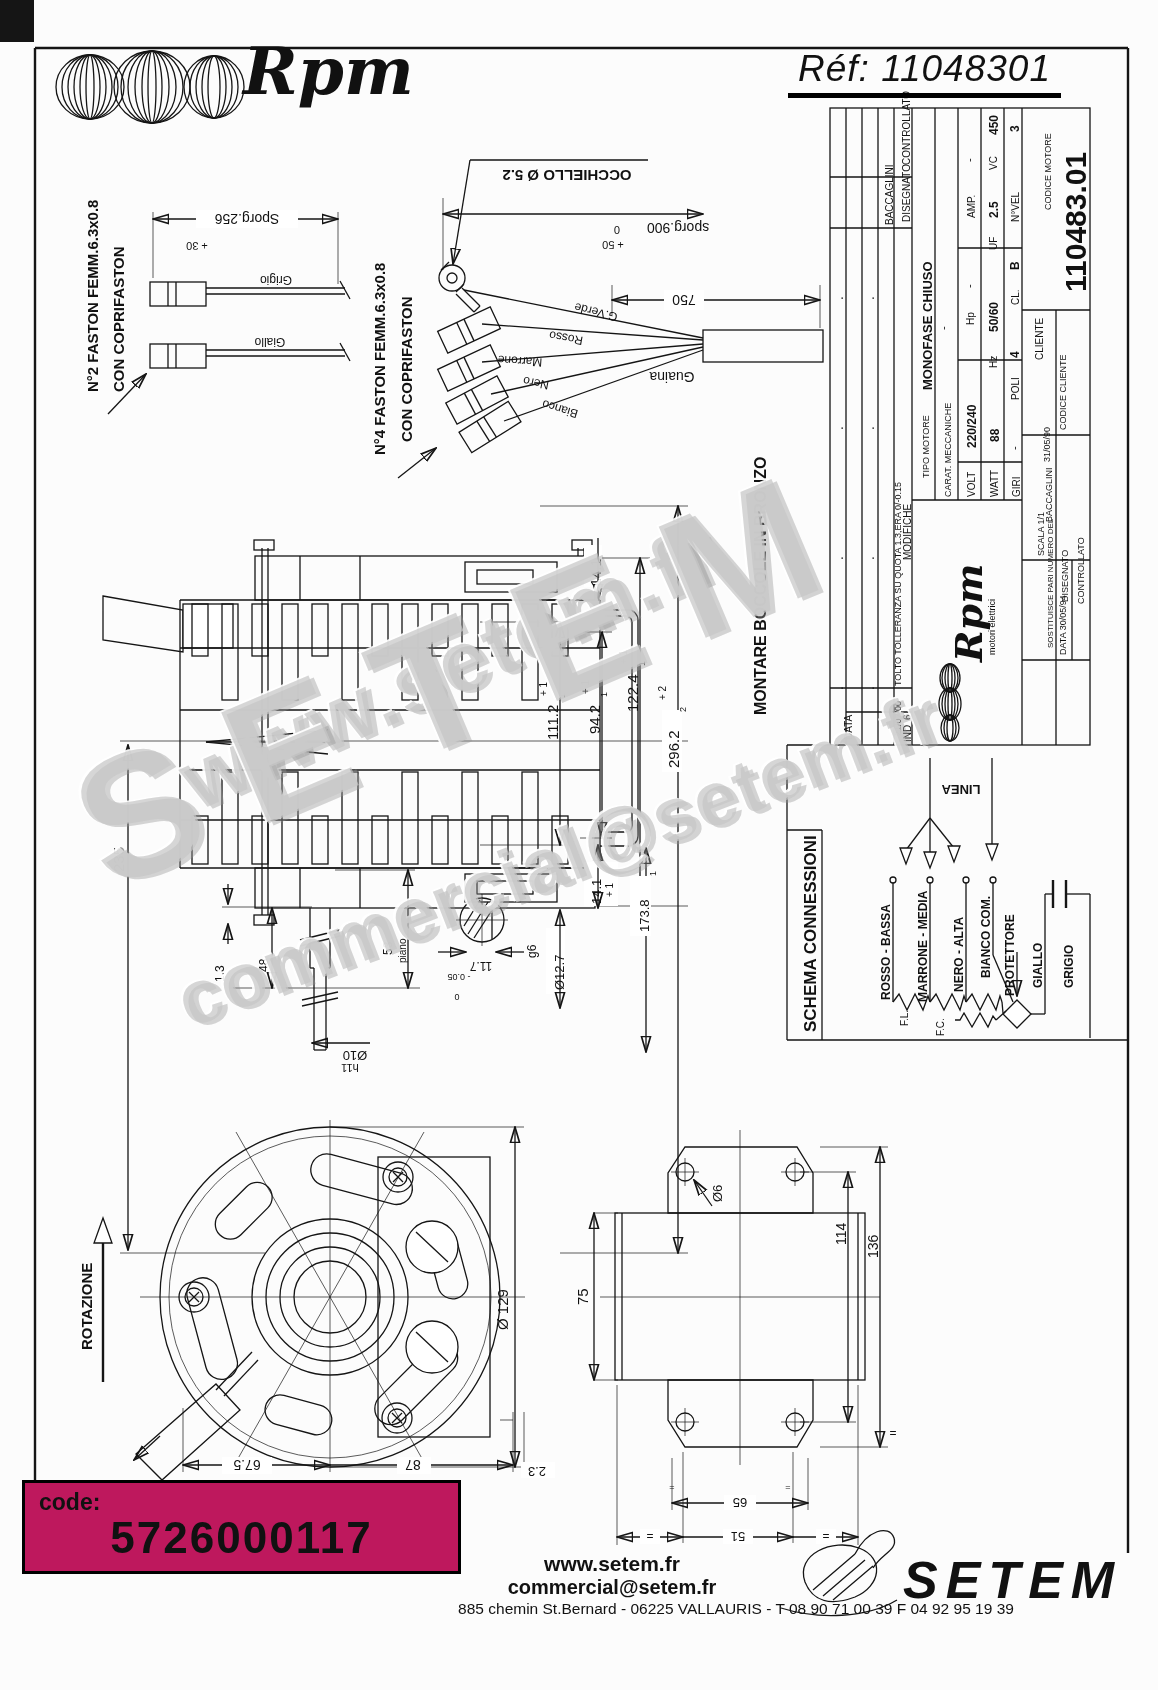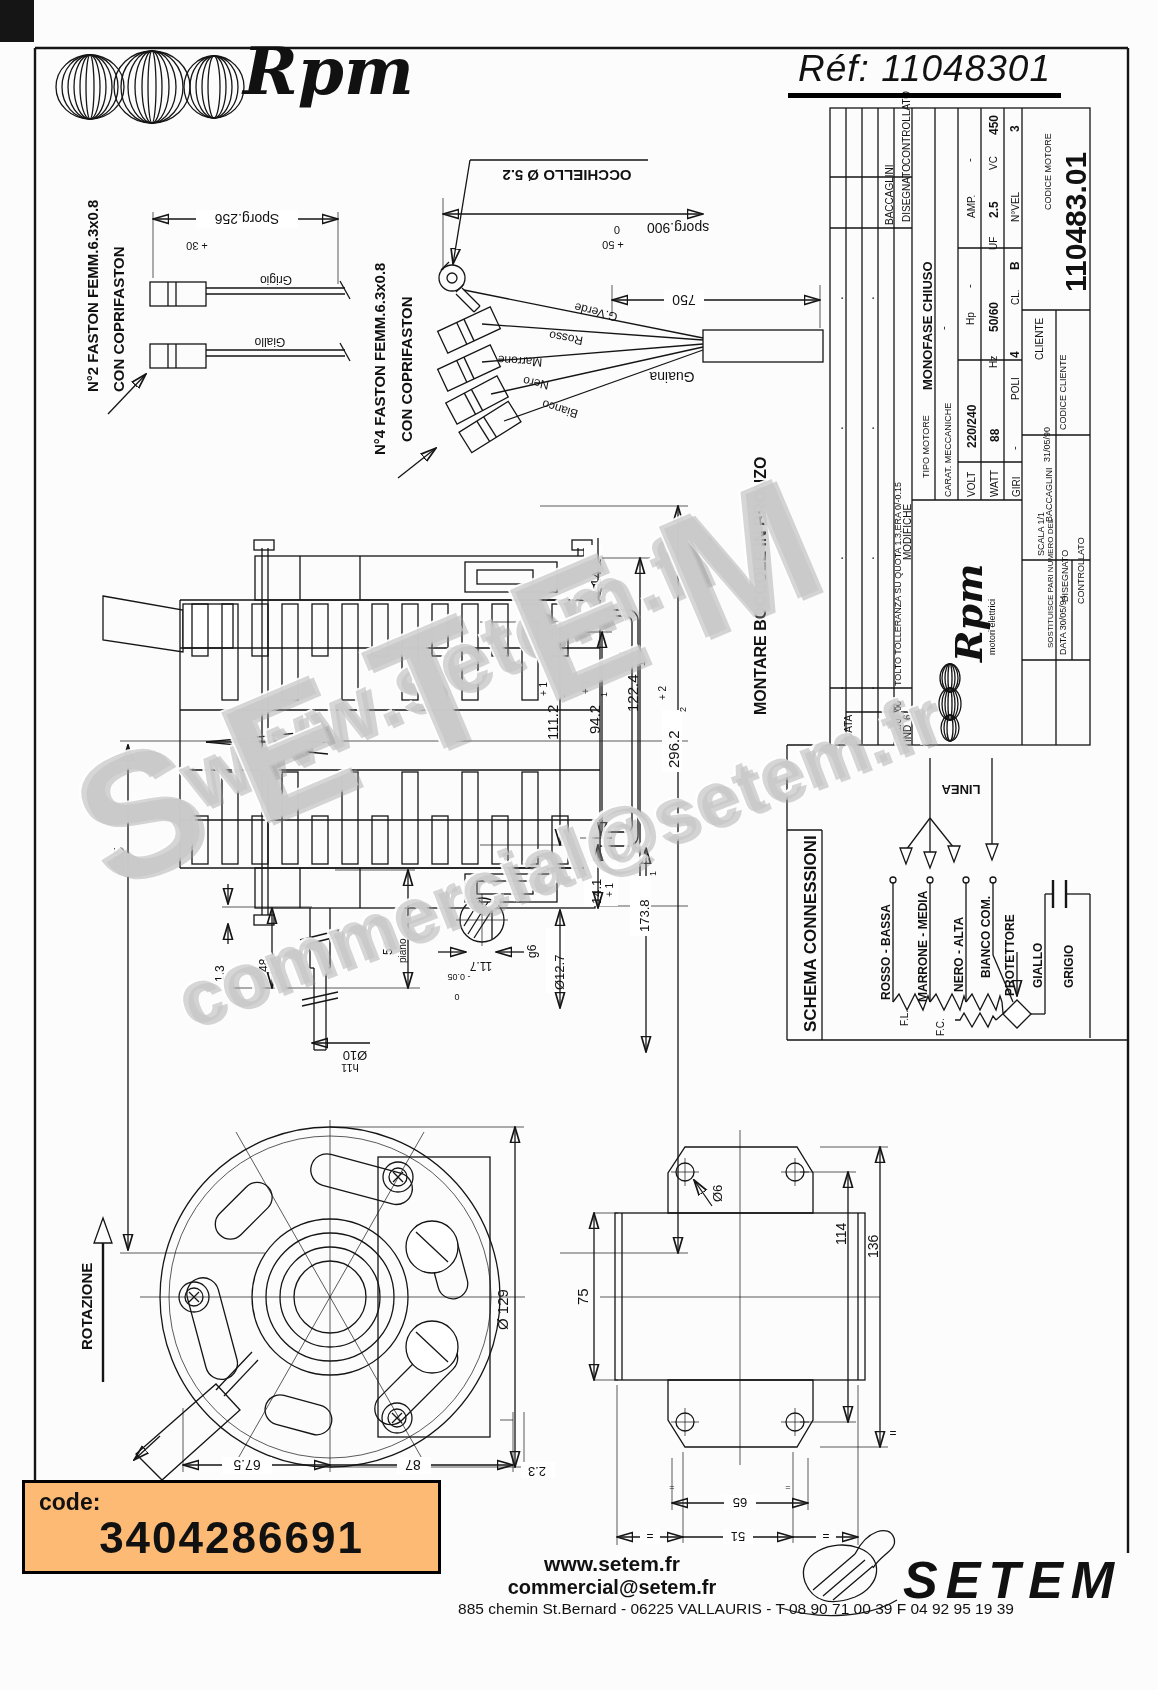--- a/index.html
+++ b/index.html
@@ -10,21 +10,21 @@
   .w07{stroke-width:0.7;} .w2{stroke-width:2.4;} .msk{fill:#ffffff;stroke:none;} .fw{fill:#ffffff;}
   .fb{fill:#151515;stroke:none;} .b{font-weight:bold;}
   .abs{position:absolute;}
   .brand-script{left:243px;top:38px;font-family:"DejaVu Serif",serif;font-style:italic;font-weight:bold;font-size:66px;line-height:1;}
   .ref{left:788px;top:48px;font-size:37px;font-weight:normal;font-style:italic;border-bottom:5px solid #000;padding:0 10px 3px 10px;letter-spacing:1px;}
   .wm{position:absolute;font-weight:bold;color:rgba(198,198,198,0.72);z-index:6;white-space:nowrap;
       text-shadow:4px 4px 0 rgba(150,150,150,0.40),-2px -2px 0 rgba(255,255,255,0.92);transform-origin:left center;}
   .wm1{left:185px;top:735px;font-size:86px;letter-spacing:2px;transform:rotate(-24deg);}
   .wm2{left:85px;top:735px;font-size:175px;letter-spacing:45px;transform:rotate(-23deg);}
   .wm3{left:180px;top:960px;font-size:76px;letter-spacing:1px;transform:rotate(-21deg);}
-  .code-box{left:22px;top:1480px;width:413px;height:88px;border:3px solid #000;background:#fdba74;z-index:7;}
+  .code-box{left:22px;top:1480px;width:413px;height:88px;border:3px solid #000;background:#be185d;z-index:7;padding-left:20px;}
   .code-label{position:absolute;left:14px;top:6px;font-size:23px;font-weight:bold;}
   .code-value{position:absolute;left:0;right:0;top:30px;text-align:center;font-size:44px;font-weight:bold;letter-spacing:2px;}
   .site{left:462px;top:1552px;width:300px;text-align:center;font-size:21px;font-weight:bold;z-index:7;}
   .email{left:442px;top:1576px;width:340px;text-align:center;font-size:20px;font-weight:600;z-index:7;}
   .addr{left:430px;top:1600px;width:612px;text-align:center;font-size:15.5px;z-index:7;}
   .z1{z-index:1;} .z2{z-index:2;} .z7{z-index:7;}
 </style>
 </head>
 <body>
 
@@ -632,21 +632,21 @@
 
   <div class="abs brand-script z2">Rpm</div>
   <div class="abs ref z2">Réf:  11048301</div>
 
   <div class="wm wm1">www.setem.fr</div>
   <div class="wm wm2">SETEM</div>
   <div class="wm wm3">commercial@setem.fr</div>
 
   <div class="abs code-box">
     <div class="code-label">code:</div>
-    <div class="code-value">3404286691</div>
+    <div class="code-value">5726000117</div>
   </div>
   <div class="abs site">www.setem.fr</div>
   <div class="abs email">commercial@setem.fr</div>
   <div class="abs addr">885 chemin St.Bernard  -  06225 VALLAURIS  -  T 08 90 71 00 39   F 04 92 95 19 39</div>
   <svg class="abs z7" style="left:775px;top:1512px" width="375" height="115" viewBox="0 0 375 115">
     <g>
       <path d="M30,70 C20,42 58,26 84,36 C110,46 106,74 80,85 C56,94 38,90 30,70 Z" fill="#fff" stroke="#111" stroke-width="2.4"></path>
       <path d="M38,78 L80,42 M48,84 L90,48 M58,88 L98,54" stroke="#111" stroke-width="1.6"></path>
       <path d="M80,42 C92,18 114,12 119,26 C123,38 106,42 98,56" fill="none" stroke="#111" stroke-width="4.5"></path>
       <path d="M6,96 C44,108 92,106 122,88" fill="none" stroke="#111" stroke-width="3"></path>

